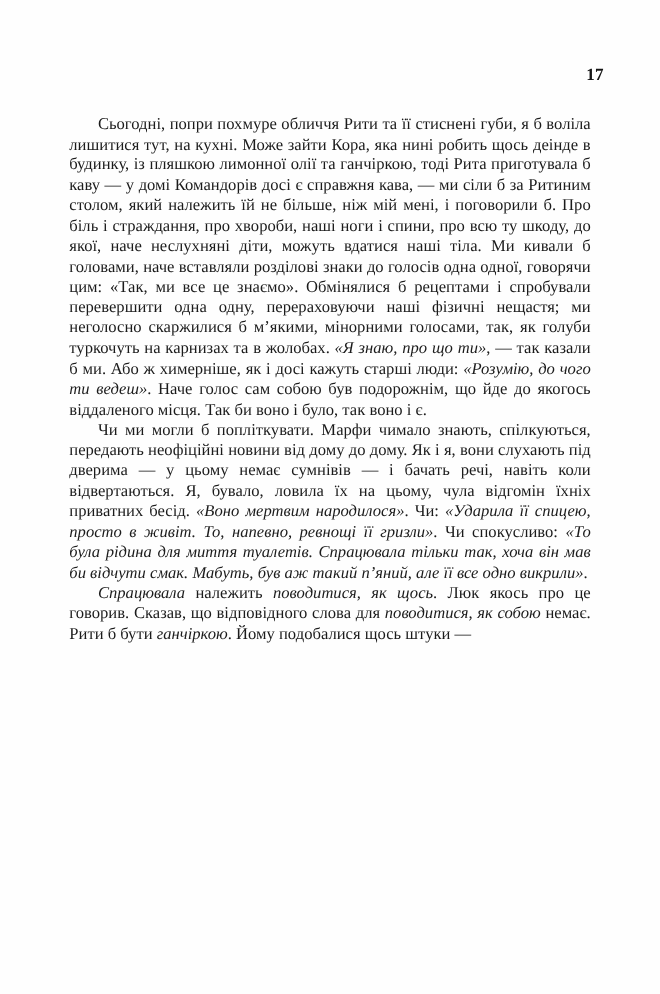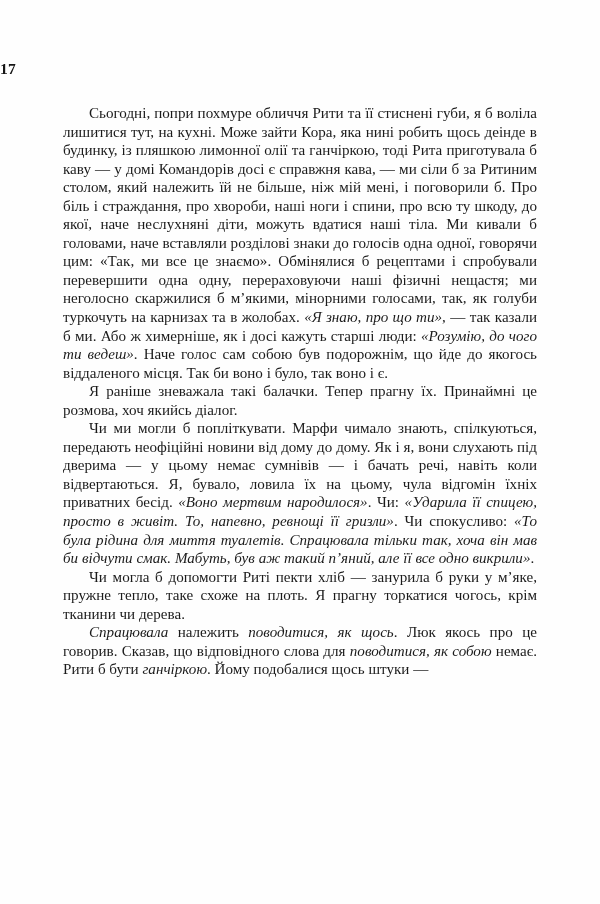--- a/index.html
+++ b/index.html
@@ -18,23 +18,23 @@
   .page {
     position: relative;
     width: 600px;
     height: 904px;
     background: #fefefe;
     box-sizing: border-box;
   }
   .folio {
     position: absolute;
     top: 59px;
-    left: 0;
+    left: 12px;
     width: 537px;
-    text-align: left;
+    text-align: right;
     font-size: 15.5px;
     font-weight: 700;
     letter-spacing: 0.3px;
     line-height: 20px;
     color: #151515;
   }
   .textblock {
     position: absolute;
     left: 63px;
     top: 104px;
@@ -59,19 +59,17 @@
 </style>
 </head>
 <body>
 
 <div class="page">
 
   <div class="folio">17</div>
 
   <div class="textblock" id="textblock">
       <p><span>Сьогодні, попри похмуре обличчя Рити та її стиснені губи, я б воліла лишитися тут, на кухні. Може зайти Кора, яка нині робить щось деінде в будинку, із пляшкою лимонної олії та ганчіркою, тоді Рита приготувала б каву — у домі Командорів досі є справжня кава, — ми сіли б за Ритиним столом, який належить їй не більше, ніж мій мені, і поговорили б. Про біль і страждання, про хвороби, наші ноги і спини, про всю ту шкоду, до якої, наче неслухняні діти, можуть вдатися наші тіла. Ми кивали б головами, наче вставляли розділові знаки до голосів одна одної, говорячи цим: «Так, ми все це знаємо». Обмінялися б рецептами і спробували перевершити одна одну, перераховуючи наші фізичні нещастя; ми неголосно скаржилися б м’якими, мінорними голосами, так, як голуби туркочуть на карнизах та в жолобах. </span><i>«Я знаю, про що ти»</i><span>, — так казали б ми. Або ж химерніше, як і досі кажуть старші люди: </span><i>«Розумію, до чого ти ведеш»</i><span>. Наче голос сам собою був подорожнім, що йде до якогось віддаленого місця. Так би воно і було, так воно і є.</span></p>
-      <p><span>Я раніше зневажала такі балачки. Тепер прагну їх. Принаймні це розмова, хоч якийсь діалог.</span></p>
       <p><span>Чи ми могли б попліткувати. Марфи чимало знають, спілкуються, передають неофіційні новини від дому до дому. Як і я, вони слухають під дверима — у цьому немає сумнівів — і бачать речі, навіть коли відвертаються. Я, бувало, ловила їх на цьому, чула відгомін їхніх приватних бесід. </span><i>«Воно мертвим народилося»</i><span>. Чи: </span><i>«Ударила її спицею, просто в живіт. То, напевно, ревнощі її гризли»</i><span>. Чи спокусливо: </span><i>«То була рідина для миття туалетів. Спрацювала тільки так, хоча він мав би відчути смак. Мабуть, був аж такий п’яний, але її все одно викрили»</i><span>.</span></p>
-      <p><span>Чи могла б допомогти Риті пекти хліб — занурила б руки у м’яке, пружне тепло, таке схоже на плоть. Я прагну торкатися чогось, крім тканини чи дерева.</span></p>
       <p><i>Спрацювала</i><span> належить </span><i>поводитися, як щось</i><span>. Люк якось про це говорив. Сказав, що відповідного слова для </span><i>поводитися, як собою</i><span> немає. Рити б бути </span><i>ганчіркою</i><span>. Йому подобалися щось штуки —</span></p>
     </div>
 
 </div>
 
 </body></html>

